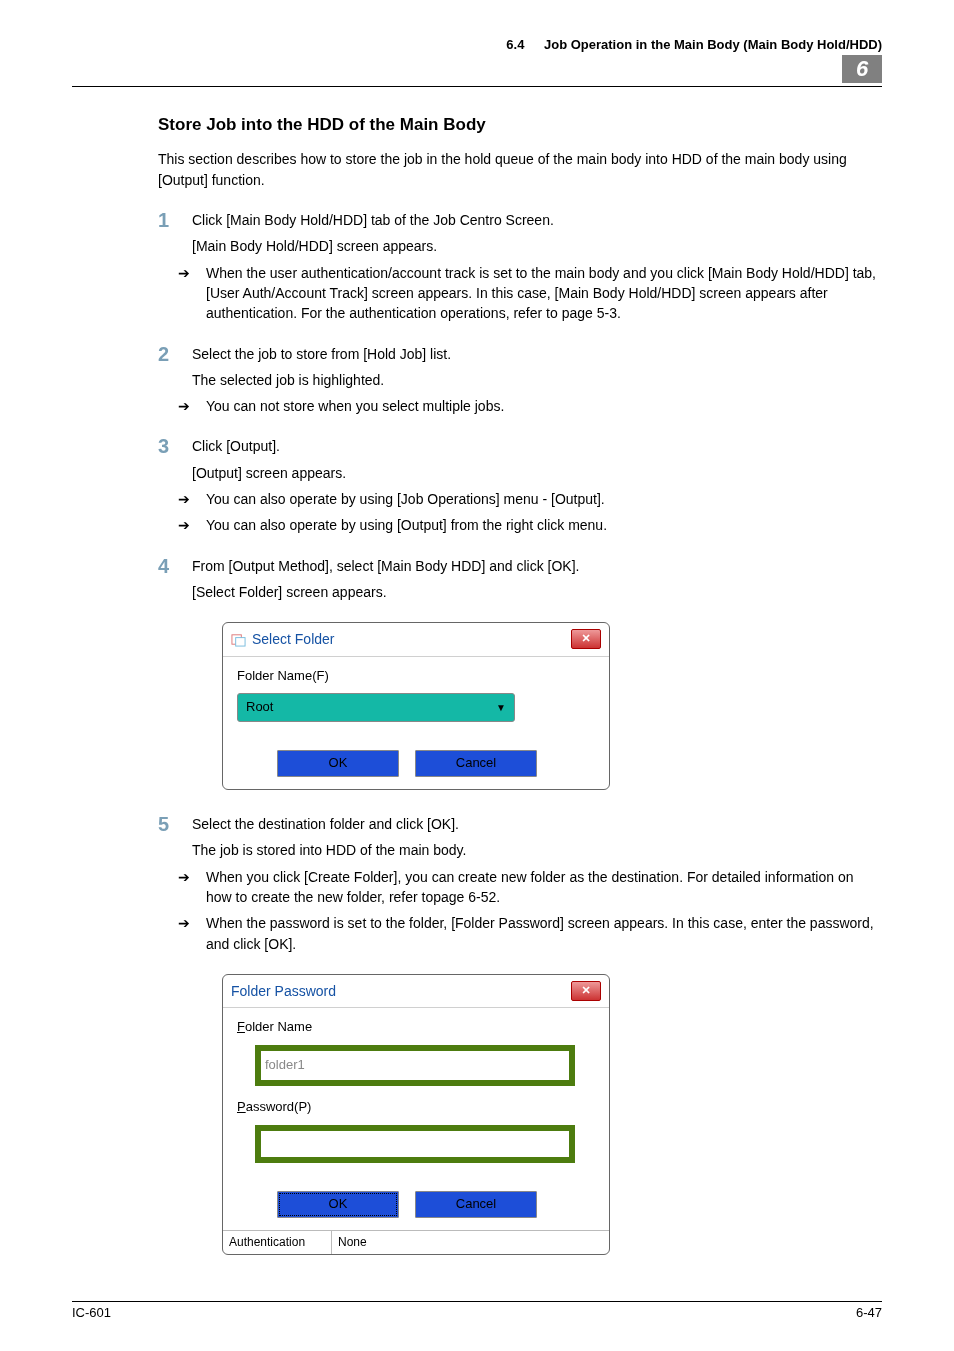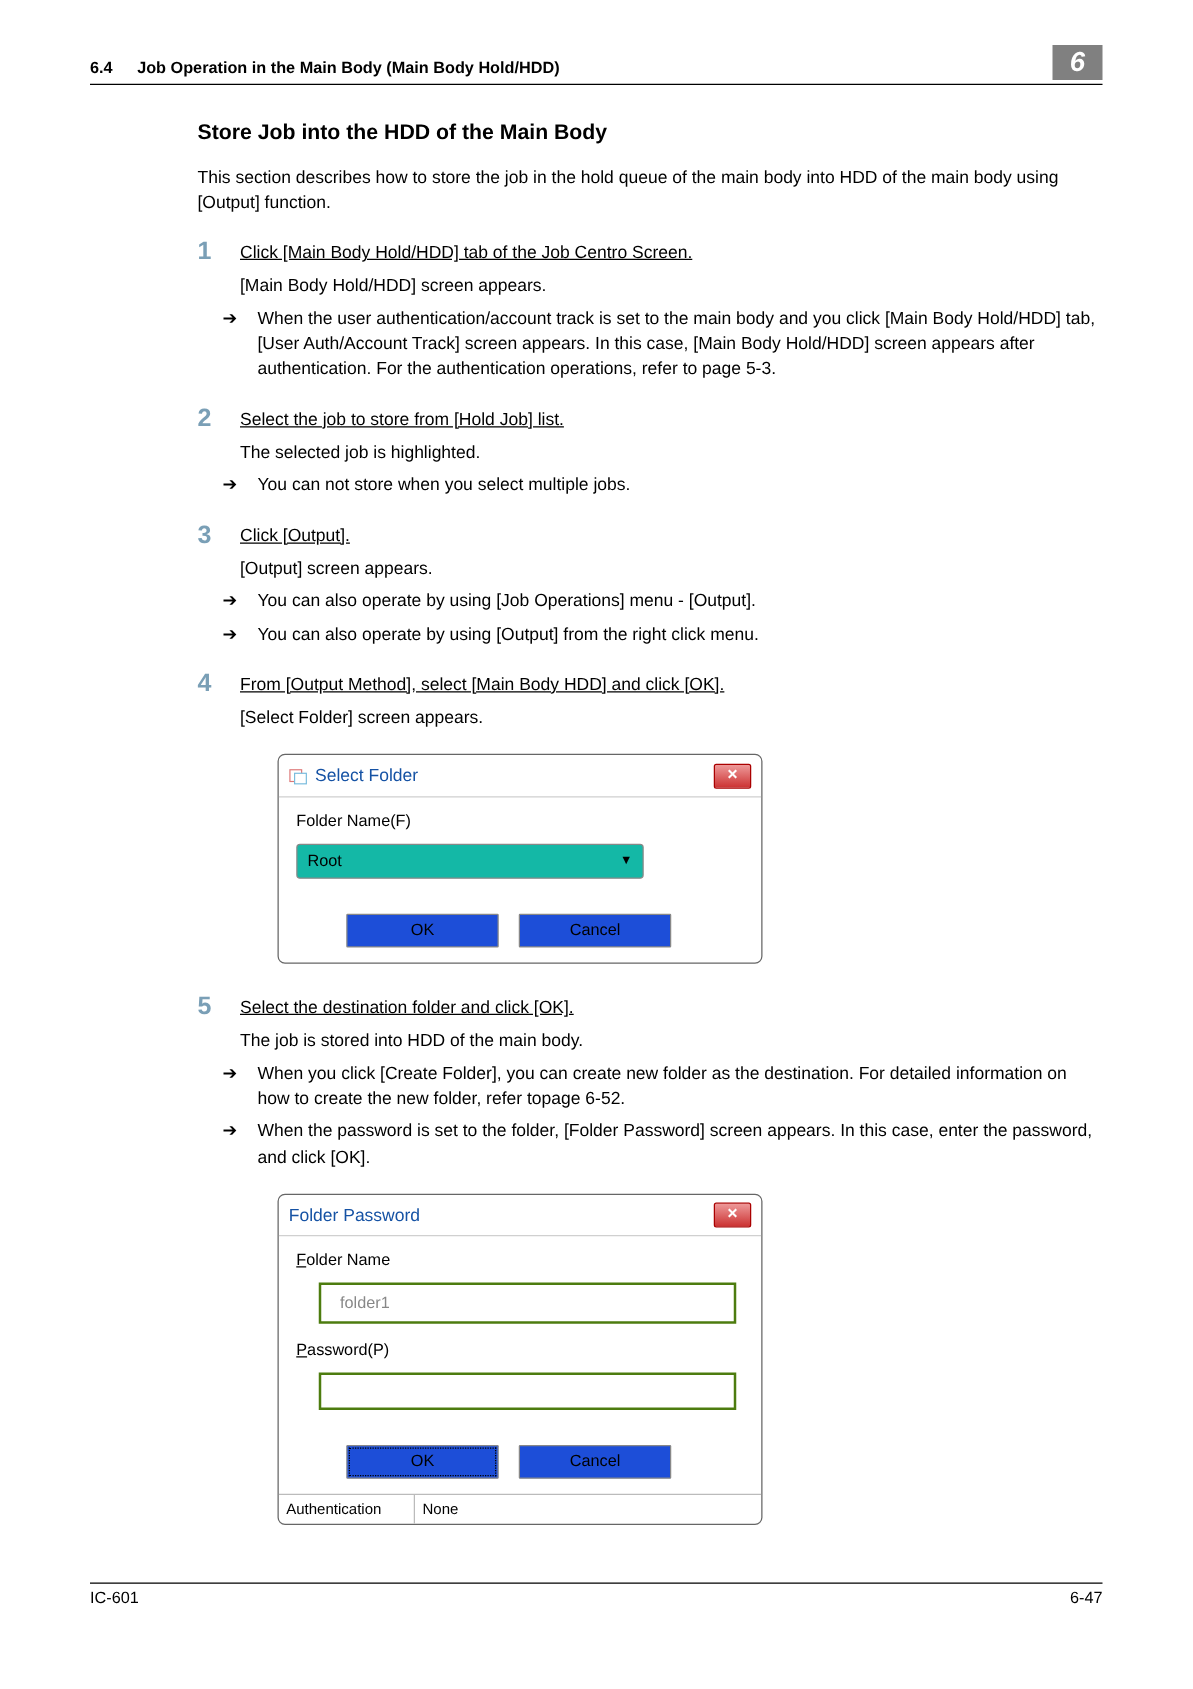--- a/index.html
+++ b/index.html
@@ -1,51 +1,51 @@
 <!DOCTYPE html>
 <html><head>
 <meta charset="utf-8">
 <style>
   html,body{margin:0;padding:0;background:#fff;color:#000;}
   body{font-family:Arial,Helvetica,sans-serif;font-size:14px;line-height:1.45;width:954px;}
   .page{padding:36px 72px 40px 72px;box-sizing:border-box;}
 
   
-  .runhead{display:flex;justify-content:space-between;align-items:flex-end;font-weight:bold;border-bottom:1px solid #000;padding-bottom:3px;}
+  .runhead{display:flex;justify-content:space-between;align-items:flex-end;font-weight:bold;border-bottom:1px solid #000;padding-bottom:3px;flex-direction:column;}
   .runhead-left{font-size:13px;}
   .runhead-sec{margin-right:16px;}
   .runhead-right{position:relative;}
   .runhead-box{background:#808080;width:40px;height:28px;display:flex;align-items:center;justify-content:center;font-size:22px;font-style:italic;color:#fff;border-radius:0;}
 
   
   .content{margin-left:86px;margin-top:26px;}
   .heading{font-size:17px;font-weight:bold;margin:0 0 12px 0;}
   .intro{margin:0 0 20px 0;}
 
   
   .step{display:flex;align-items:flex-start;margin-bottom:14px;}
   .step-num{width:34px;font-size:20px;font-weight:bold;color:#7a9fb6;font-family:Arial,Helvetica,sans-serif;line-height:1;}
   .step-body{flex:1;}
-  .step-first{margin:0 0 6px 0;text-decoration:underline;}
+  .step-first{margin:0 0 6px 0;}
   .sub{margin:0 0 6px 0;}
   .arrowline{margin:0 0 6px 0;padding-left:14px;text-indent:-14px;}
   .arrow{font-family:Arial;display:inline-block;width:14px;}
 
   
   .dialog{border:1px solid #666;border-radius:6px;width:386px;margin-left:64px;margin-top:6px;font-family:"Segoe UI",Tahoma,Arial,sans-serif;font-size:13px;background:#fff;overflow:hidden;}
   .dlg-title{display:flex;justify-content:space-between;align-items:center;padding:6px 8px;border-bottom:1px solid #d0d0d0;}
   .dlg-title-text{color:#1552a4;font-size:14px;display:flex;align-items:center;gap:6px;}
   .dlg-title-text svg{width:15px;height:15px;}
   .dlg-close{width:28px;height:18px;border:1px solid #a00;background:linear-gradient(#e99,#c33);color:#fff;font-weight:bold;display:flex;align-items:center;justify-content:center;border-radius:2px;font-size:11px;}
   .dlg-body{padding:10px 14px 12px 14px;}
   .dlg-label{margin:0 0 8px 0;}
   .dlg-label .ul{text-decoration:underline;}
   .dlg-combo{display:flex;align-items:center;justify-content:space-between;border:1px solid #888;border-radius:3px;padding:4px 8px;width:260px;background:#14b8a6;}
   .dlg-combo .caret{font-size:10px;}
-  .dlg-field{border:2px solid #4d7c0f;padding:5px 15px;width:320px;background:#fff;}
+  .dlg-field{border:6px solid #4d7c0f;padding:5px 4px;width:320px;background:#fff;}
   .dlg-field.ro{color:#888;margin-left:18px;width:300px;}
   .dlg-btnrow{display:flex;gap:16px;margin-top:28px;margin-left:40px;}
   .dlg-btn{width:120px;text-align:center;border:1px solid #888;border-radius:1px;padding:3px 0;background:#1d4ed8;}
   .dlg-btn.focus{outline:1px dotted #000;outline-offset:-3px;}
   .dlg-foot{display:flex;border-top:1px solid #bbb;font-size:12px;align-items:flex-end;}
   .dlg-foot>div{padding:3px 6px;}
   .dlg-foot>div:first-child{border-right:1px solid #bbb;width:96px;}
 
   
   .pagefoot{display:flex;justify-content:space-between;border-top:1px solid #000;margin-top:46px;padding-top:2px;font-size:13px;}

